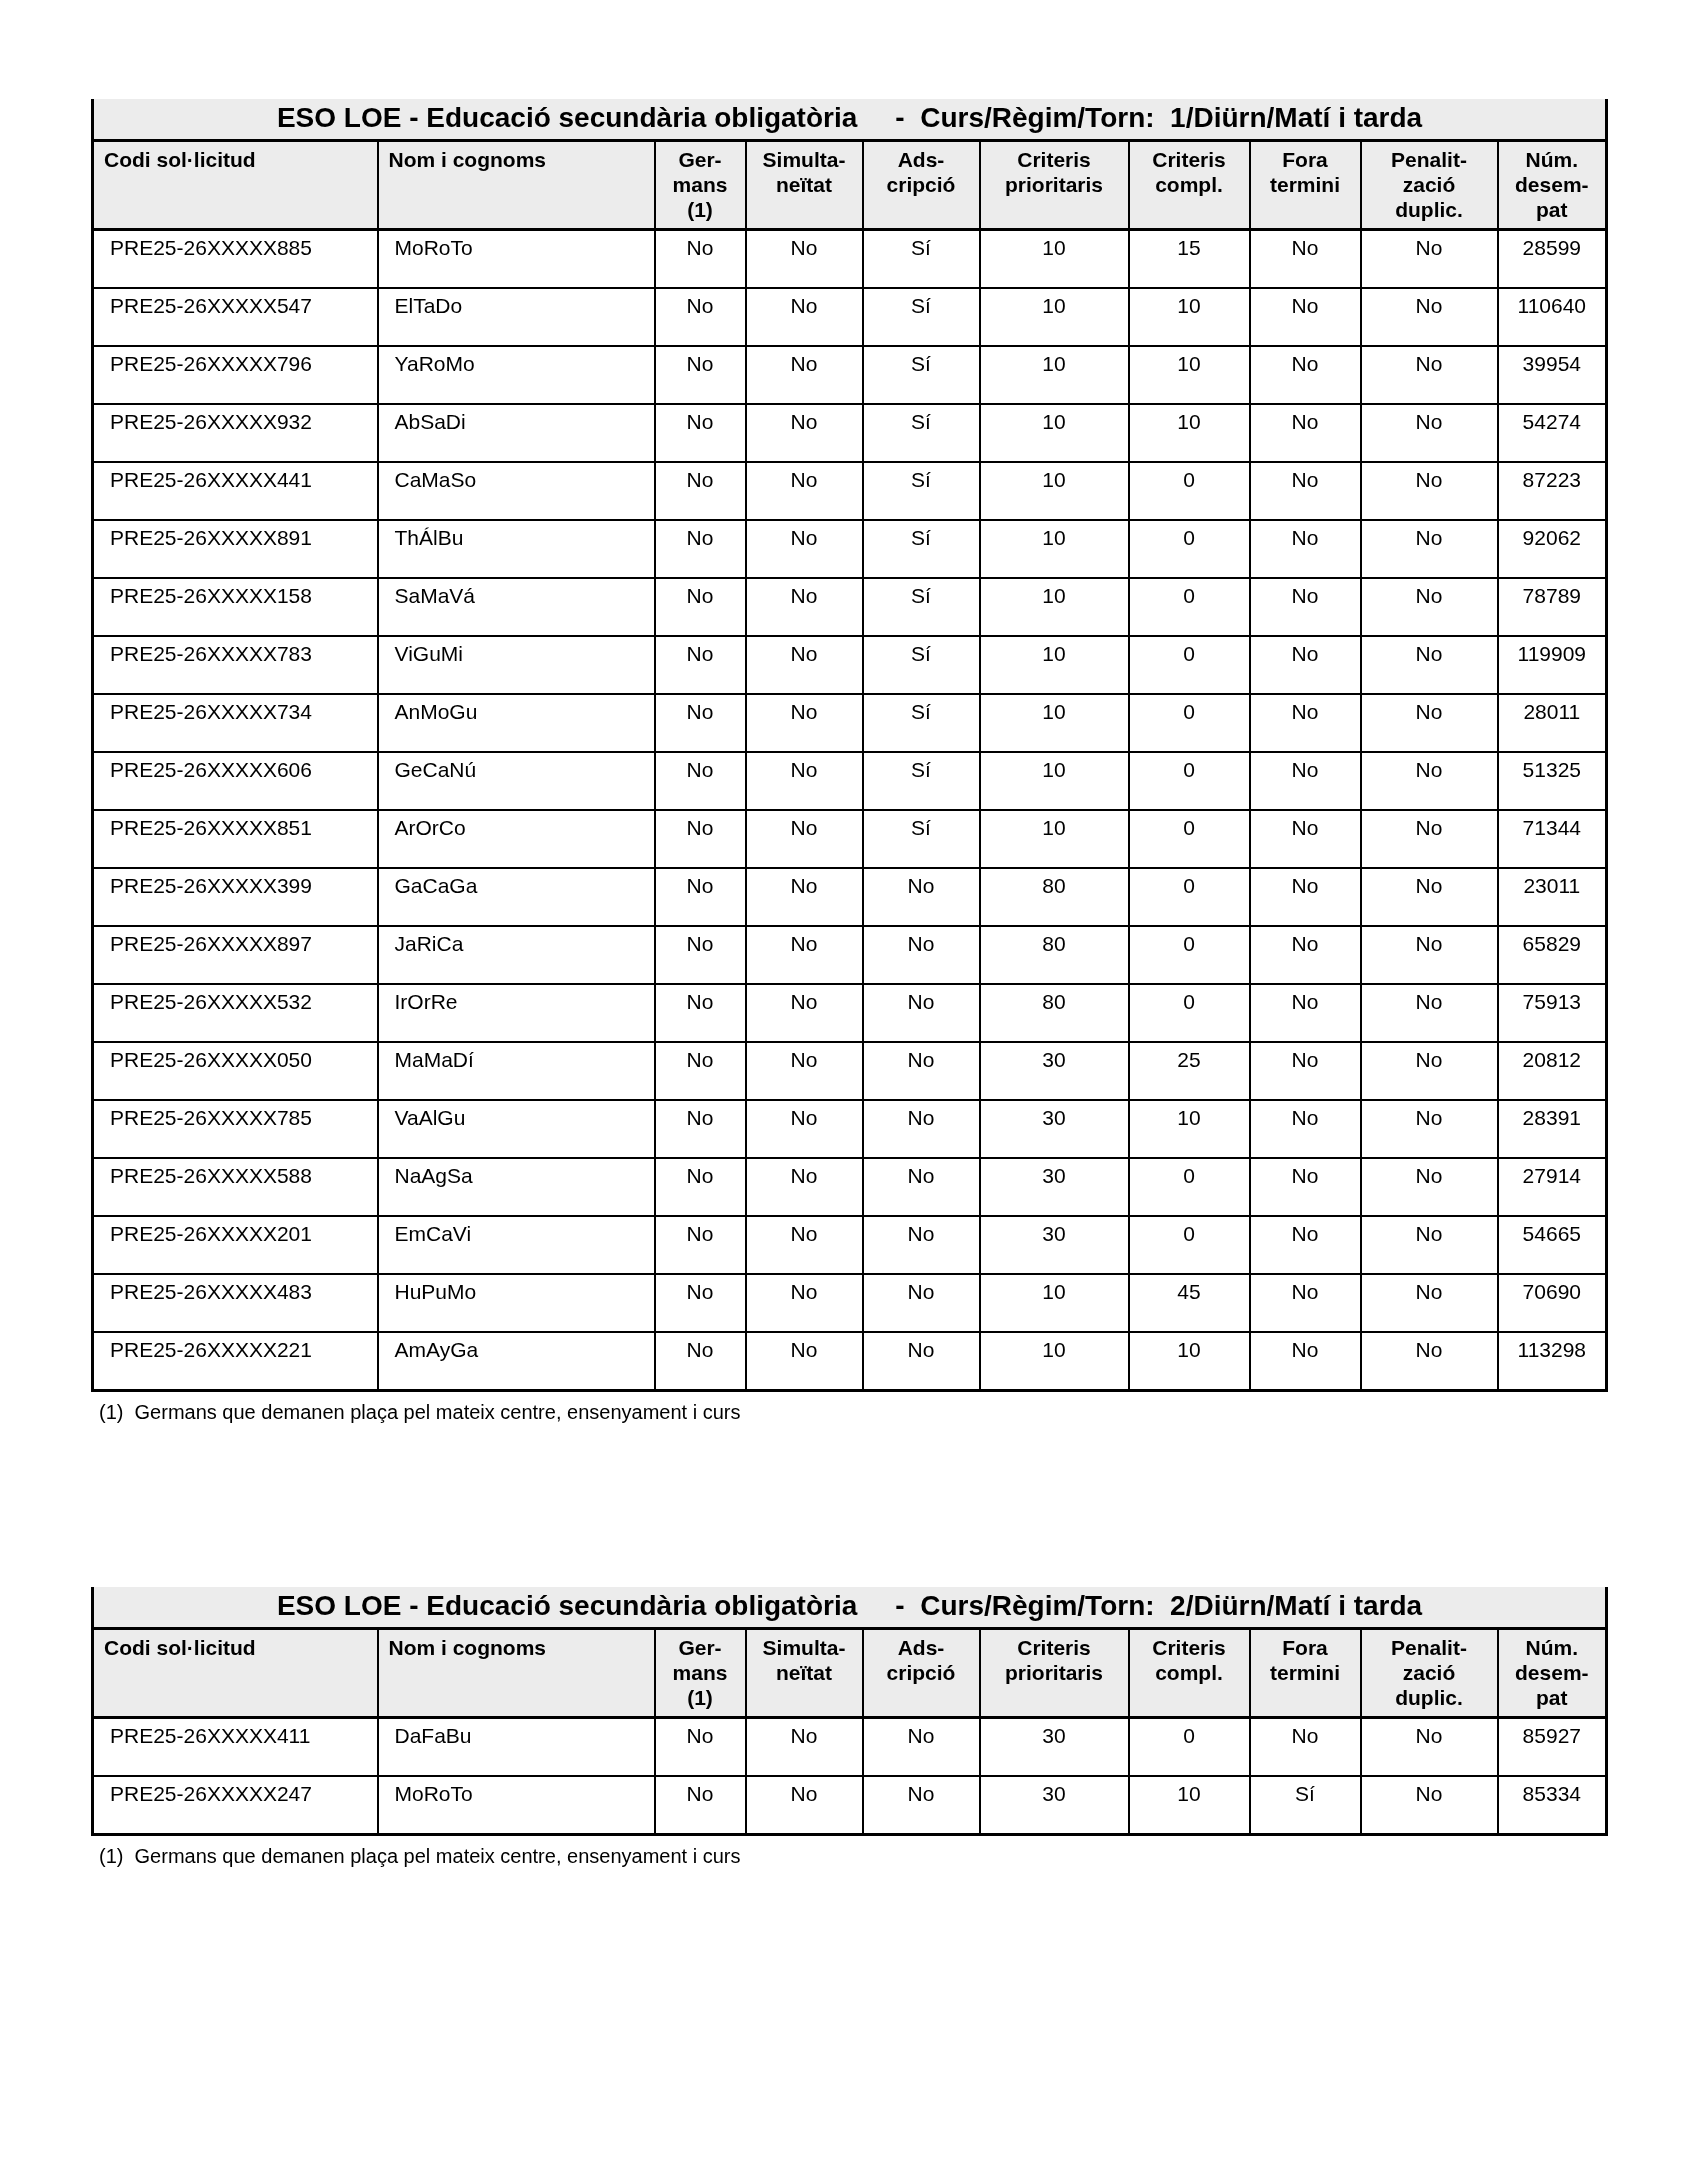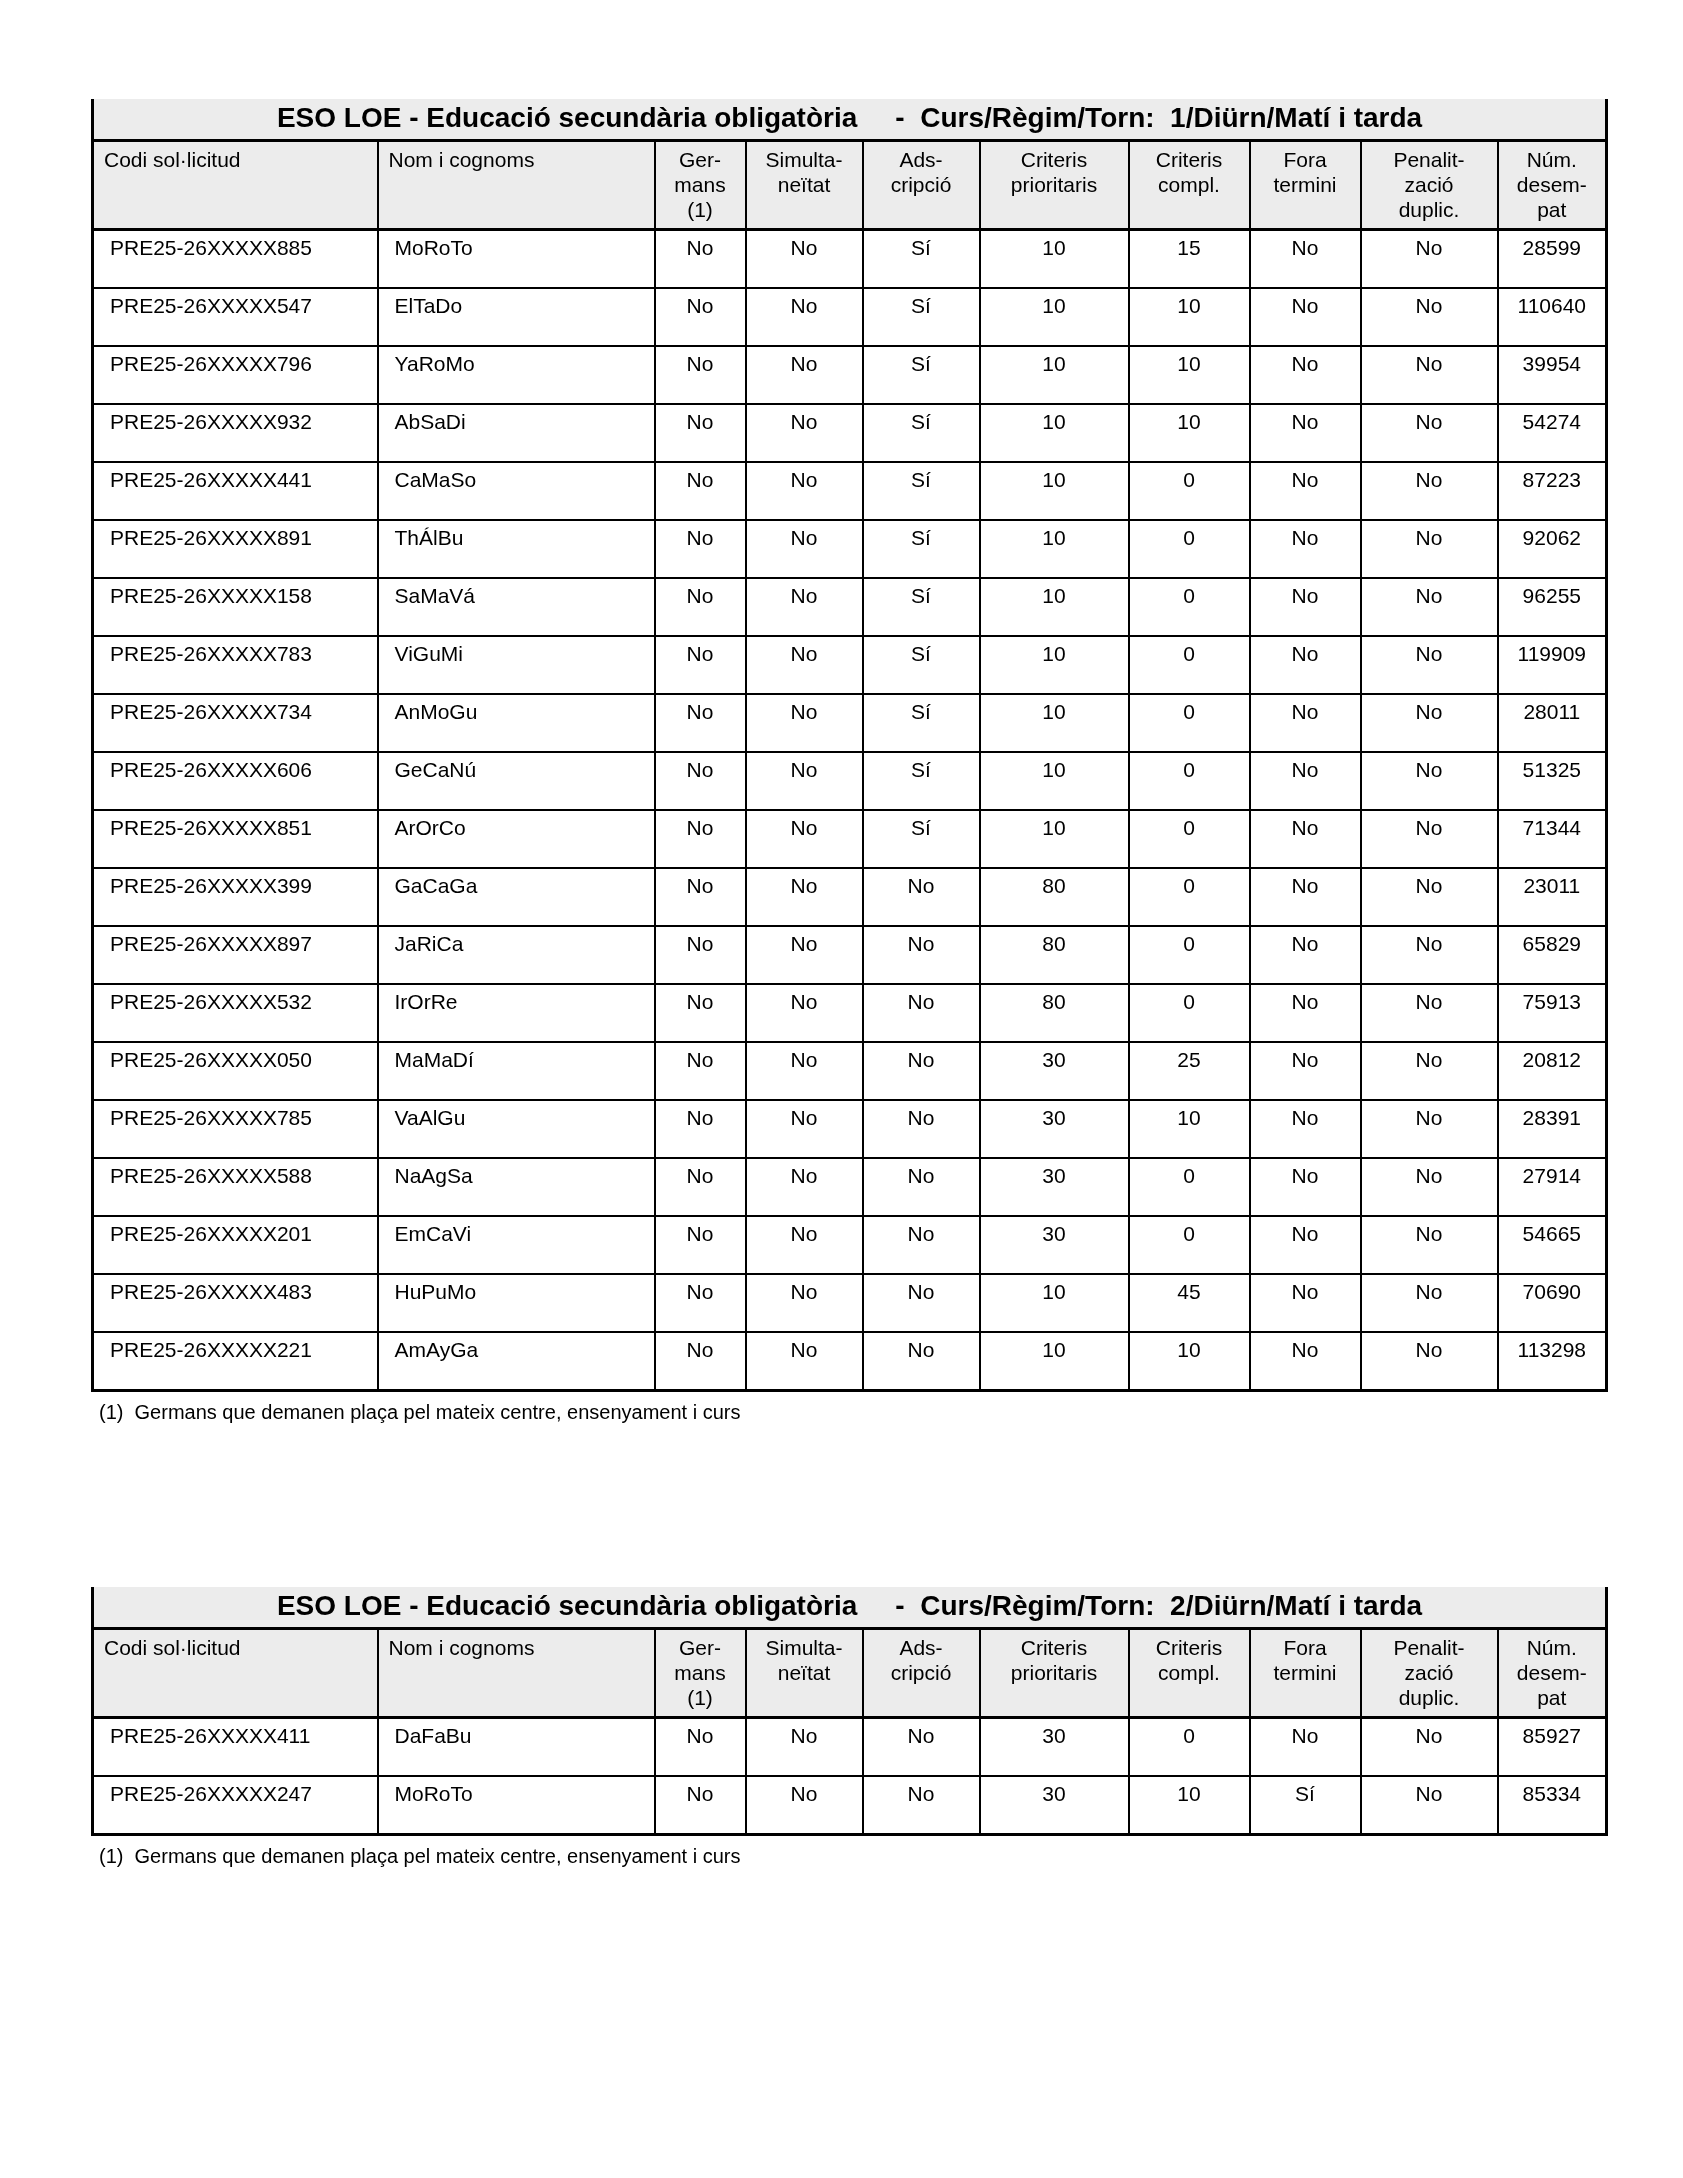--- a/index.html
+++ b/index.html
@@ -37,21 +37,21 @@
     padding: 1px 0 3px 0;
     white-space: pre;
   }
   .title-cell .torn { margin-left: 38px; white-space: pre; }
 
   .head-row th {
     background: #ececec;
     border-bottom: 3px solid #000;
     height: 77px;
     vertical-align: top;
-    font-weight: normal;
+    font-weight: bold;
     font-size: 21px;
     line-height: 25px;
     padding: 5px 4px 4px 4px;
     text-align: center;
     white-space: pre-line;
   }
   .head-row th.col0, .head-row th.col1 { text-align: left; padding-left: 10px; }
 
   tbody td {
     height: 52px;
@@ -193,21 +193,21 @@
           <tr>
             <td class="col0">PRE25-26XXXXX158</td>
             <td class="col1">SaMaVá</td>
             <td class="col2">No</td>
             <td class="col3">No</td>
             <td class="col4">Sí</td>
             <td class="col5">10</td>
             <td class="col6">0</td>
             <td class="col7">No</td>
             <td class="col8">No</td>
-            <td class="col9">96255</td>
+            <td class="col9">78789</td>
           </tr>
           <tr>
             <td class="col0">PRE25-26XXXXX783</td>
             <td class="col1">ViGuMi</td>
             <td class="col2">No</td>
             <td class="col3">No</td>
             <td class="col4">Sí</td>
             <td class="col5">10</td>
             <td class="col6">0</td>
             <td class="col7">No</td>

